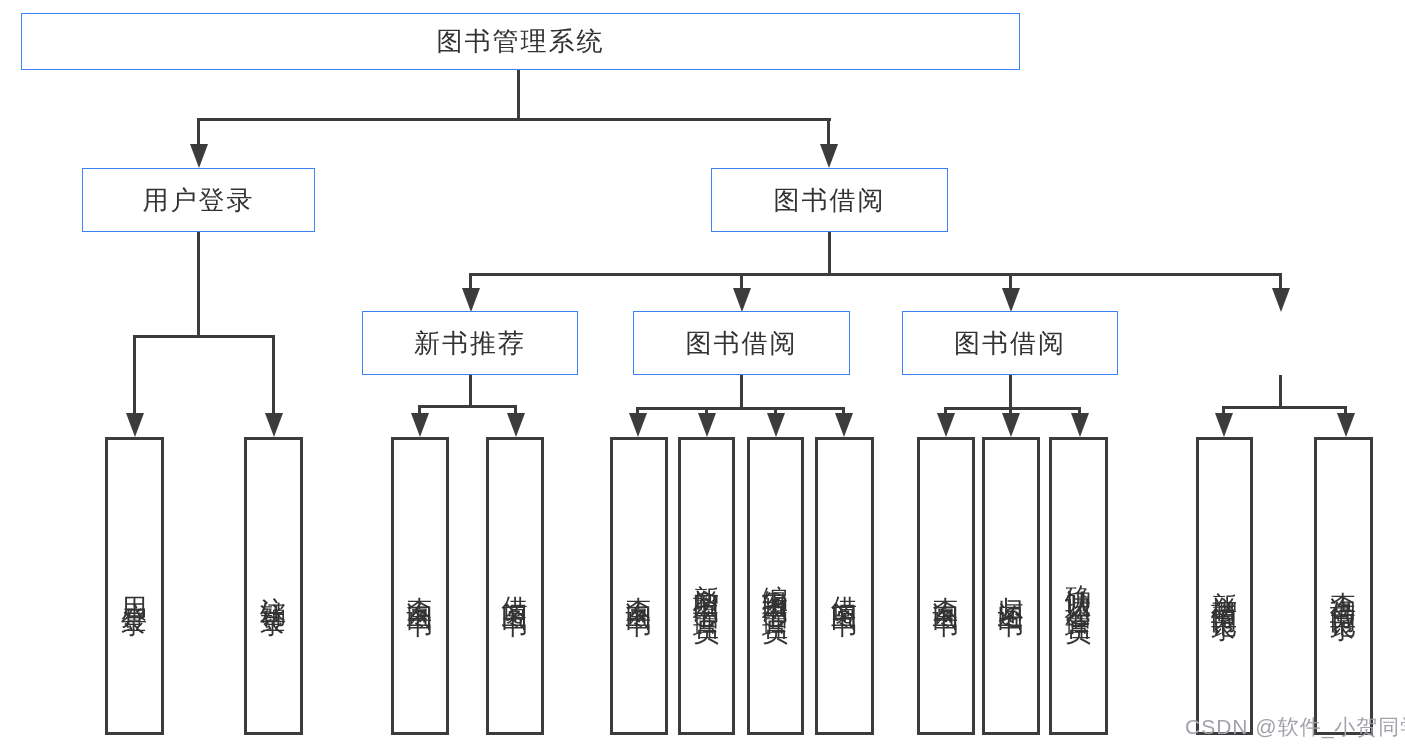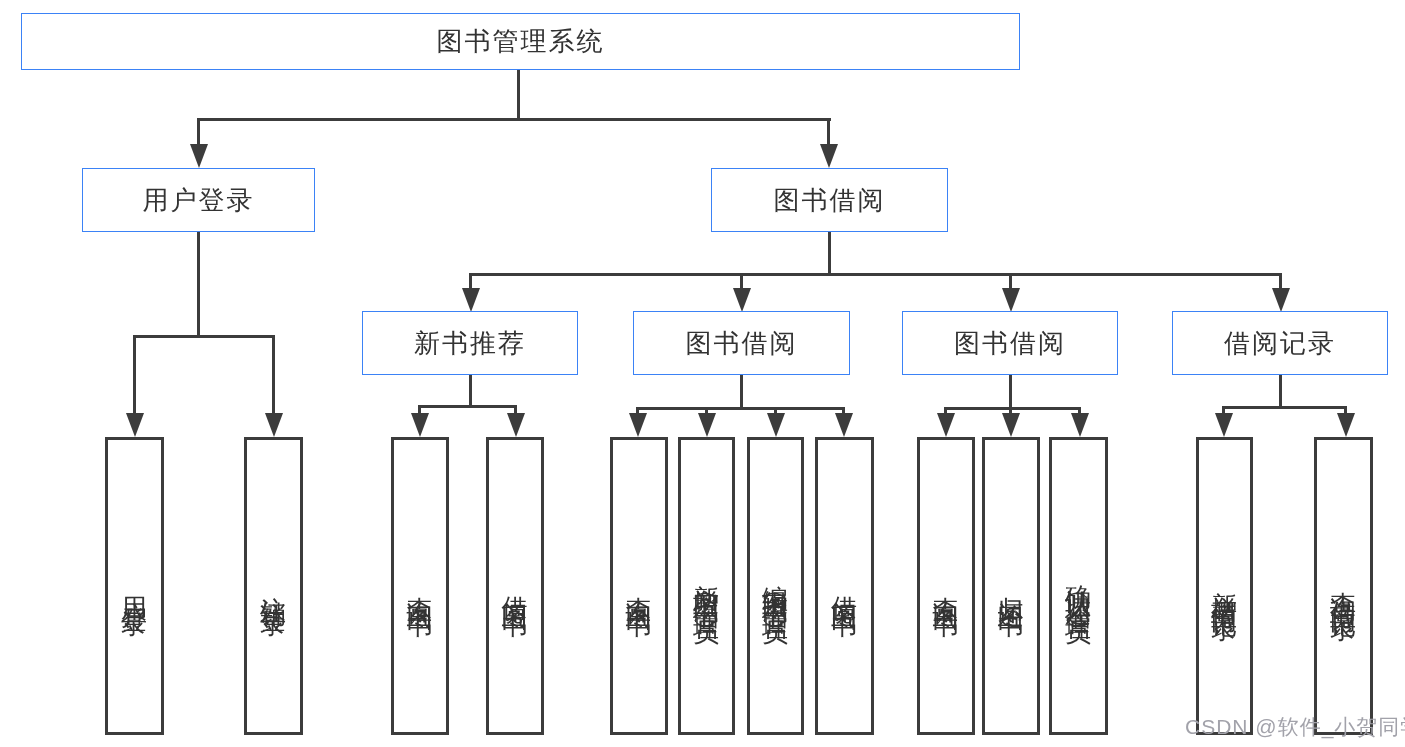--- a/index.html
+++ b/index.html
@@ -110,23 +110,20 @@
 
   <div class="hbox" style="left:633px;top:311px;width:217px;height:64px">
     <span>图书借阅</span>
   </div>
   <div class="hbox" style="left:362px;top:311px;width:216px;height:64px">
     <span>新书推荐</span>
   </div>
   <div class="hbox" style="left:902px;top:311px;width:216px;height:64px">
     <span>图书借阅</span>
   </div>
-  <div class="hbox" style="left:1172px;top:311px;width:216px;height:64px">
-    <span>借阅记录</span>
-  </div>
 
   <div class="vbox" style="left:105px;top:437px;width:59px;height:298px">
     <span class="vtext">用户登录</span>
   </div>
   <div class="vbox" style="left:244px;top:437px;width:59px;height:298px">
     <span class="vtext">注销登录</span>
   </div>
 
   <div class="vbox" style="left:391px;top:437px;width:58px;height:298px">
     <span class="vtext">查询图书</span>

